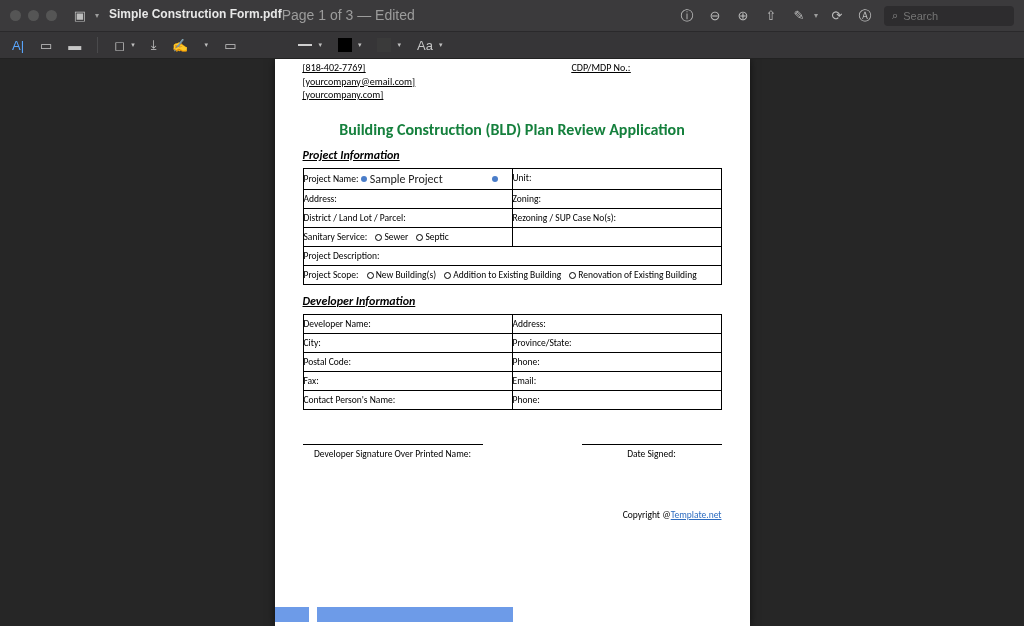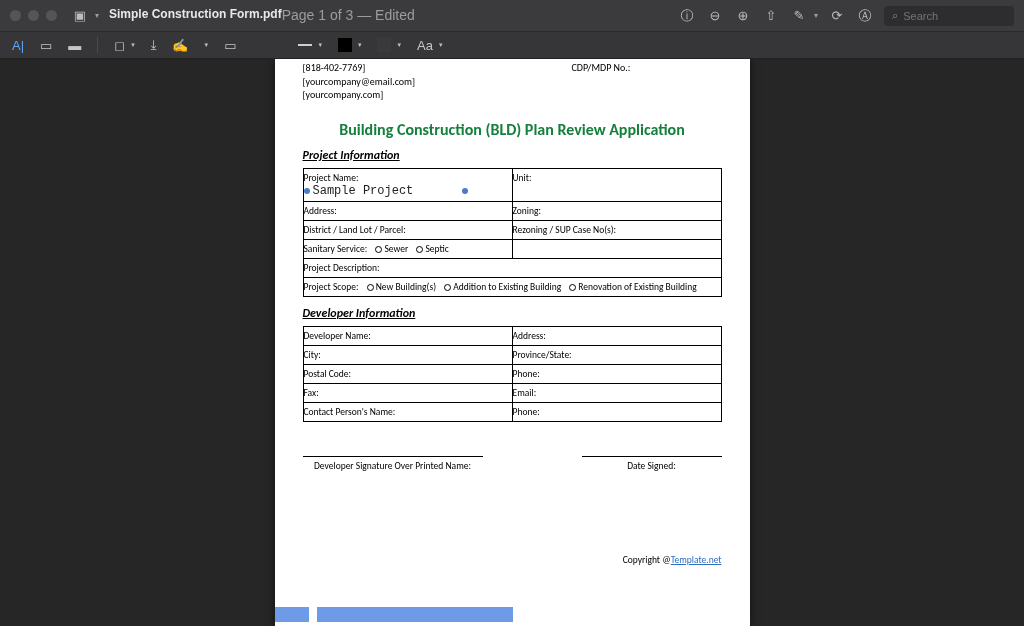--- a/index.html
+++ b/index.html
@@ -46,38 +46,38 @@
     .viewport { height:567px; background:#262626; display:flex; justify-content:center; overflow:hidden; }
     .page {
       width:475px; background:#fff; color:#000; margin-top:0;
       box-shadow:0 0 8px rgba(0,0,0,.6);
       font-family:Calibri,Arial,sans-serif;
       padding:0 28px 12px 28px;
       position:relative;
       font-size:10px;
     }
     .hdr-cols { display:flex; justify-content:space-between; padding-top:2px; }
-    .hdr-cols div { font-size:10px; line-height:1.35; }
+    .hdr-cols div { font-size:10px; line-height:1.35;text-decoration:underline; }
     .doc-title { text-align:center; font-size:16px; color:#15803d; font-weight:700; margin:18px 0 8px; }
     .section-title { font-style:italic; font-weight:700; text-decoration:underline; font-size:12px; margin:9px 0 6px; }
     table.form { width:100%; border-collapse:collapse; }
     table.form td {
       border:1px solid #000; padding:3px 0; font-size:9.5px; vertical-align:top;
       height:19px;
     }
     .desc-row td { height:30px; }
     .radio { display:inline-block; width:7px; height:7px; border:1px solid #000; border-radius:50%; margin:0 2px 0 6px; vertical-align:middle;}
     .selected { display:inline-flex; align-items:center; gap:3px; }
     .handle { width:6px; height:6px; background:#4a7dc9; border-radius:50%; display:inline-block;}
-    .sel-text { color:#222; font-size:12px; font-weight:400;font-family:Liberation Mono, monospace; }
+    .sel-text { color:#222; font-size:12px; font-weight:400; }
     .sigs { display:flex; justify-content:space-between; margin-top:34px; font-size:9.5px; }
     .sigbox { text-align:center; }
     .sigline { border-top:1px solid #000; width:180px; height:2px; margin-bottom:2px;}
     .sigline.short { width:140px; }
-    .copyright { text-align:right; font-size:9.5px; margin-top:82px; }
+    .copyright { text-align:right; font-size:9.5px; margin-top:49px; }
     .copyright a { color:#2d6cc0; text-decoration:underline; }
     .footer-bars { position:absolute; bottom:4px; left:0; display:flex; gap:8px; }
     .footer-bars span:first-child { width:34px; height:15px; background:#6d9be8; display:inline-block;}
     .footer-bars span:last-child  { width:196px; height:15px; background:#6d9be8; display:inline-block;}
   </style>
 </head>
 <body>
 
 <div class="titlebar">
   <div class="traffic">

